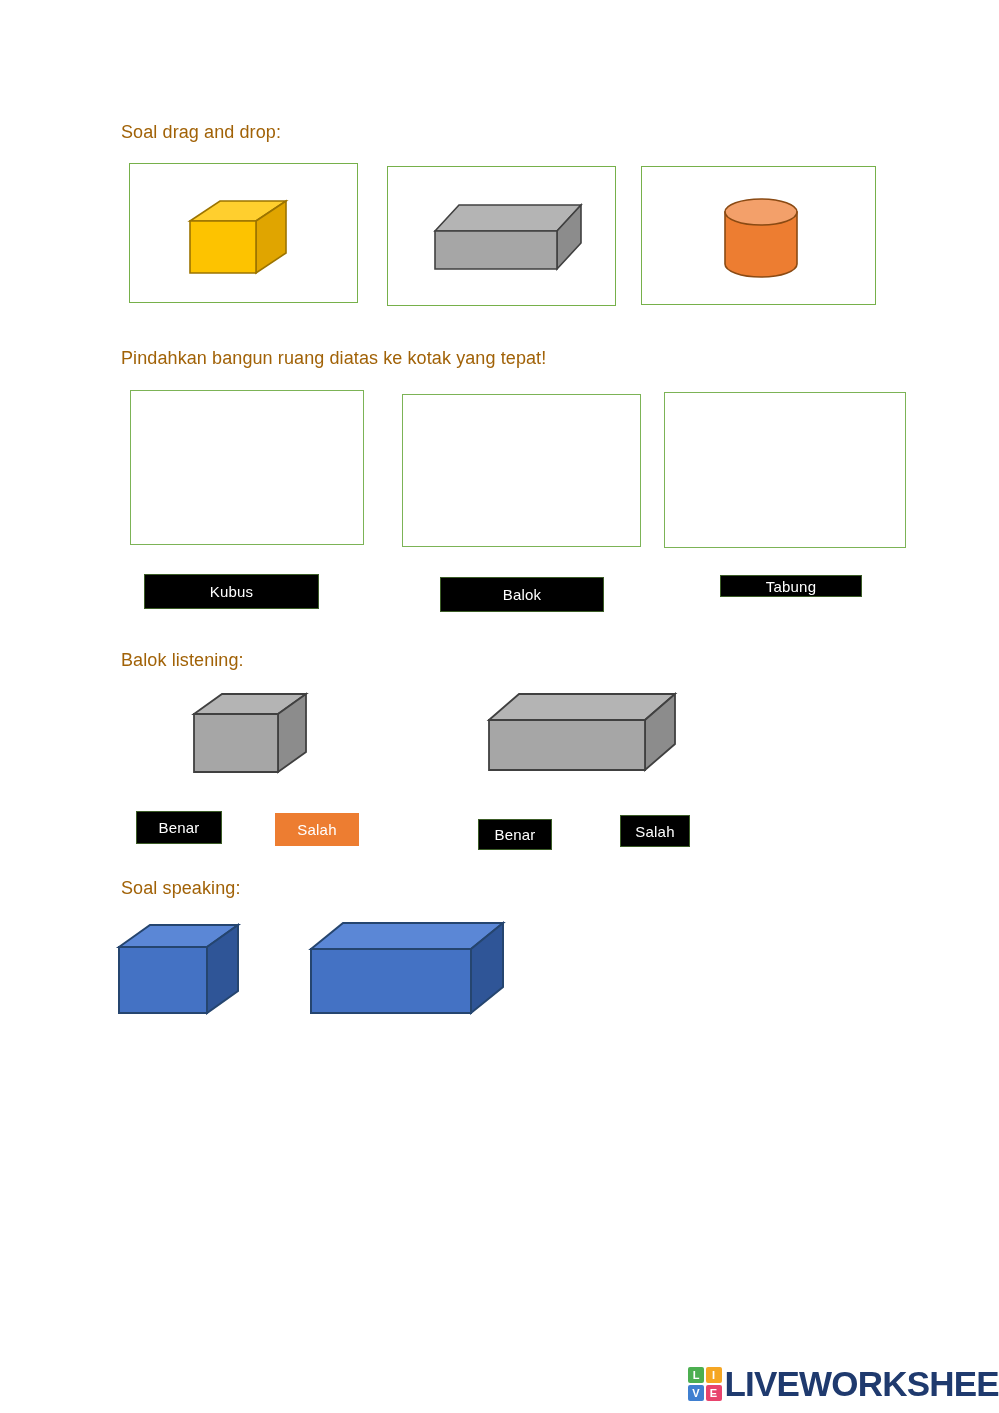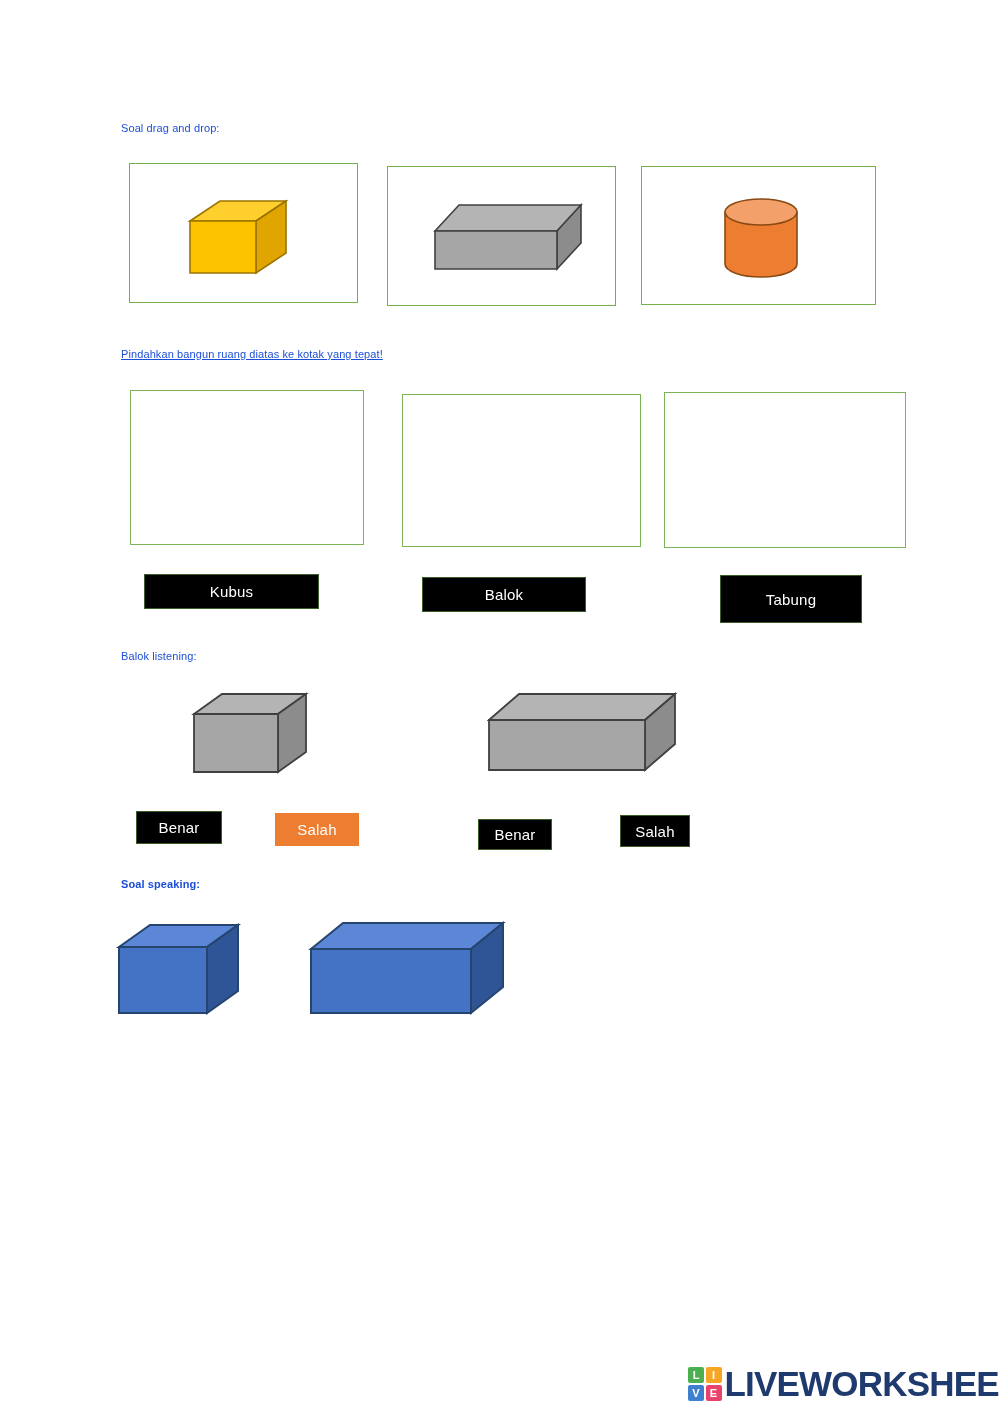--- a/index.html
+++ b/index.html
@@ -12,22 +12,22 @@
     background: #ffffff;
     font-family: "Liberation Sans", sans-serif;
     position: relative;
     overflow: hidden;
     color: #1a1a1a;
   }
   .page { position: absolute; inset: 0; }
 
   .label-text {
     position: absolute;
-    font-size: 11px;
-    color: #1d4ed8;
+    font-size: 18px;
+    color: #a16207;
     white-space: nowrap;
     letter-spacing: 0.1px;
   }
 
   
   .shape-box {
     position: absolute;
     background: #ffffff;
     border: 1.5px solid #76b04a;
     box-sizing: border-box;
@@ -125,29 +125,29 @@
 
   <div class="shape-box" style="left:641px; top:166px; width:235px; height:139px;">
     <div class="solid" style="left:76px; top:32px;">
       <svg width="86" height="82" viewBox="0 0 86 82">
         <path d="M7,13 L7,65 A36,13 0 0 0 79,65 L79,13 Z" fill="#ed7d31" stroke="#8a4a13" stroke-width="1.6"></path>
         <ellipse cx="43" cy="13" rx="36" ry="13" fill="#f3a06a" stroke="#8a4a13" stroke-width="1.6"></ellipse>
       </svg>
     </div>
   </div>
 
-  <div class="label-text" style="left:121px; top:348px;text-decoration:underline;">Pindahkan bangun ruang diatas ke kotak yang tepat!</div>
+  <div class="label-text" style="left:121px; top:348px;">Pindahkan bangun ruang diatas ke kotak yang tepat!</div>
 
   <div class="drop-zone" style="left:130px; top:390px; width:234px; height:155px;"></div>
   <div class="drop-zone" style="left:402px; top:394px; width:239px; height:153px;"></div>
   <div class="drop-zone" style="left:664px; top:392px; width:242px; height:156px;"></div>
 
   <div class="chip" style="left:144px; top:574px; width:175px; height:35px;">Kubus</div>
-  <div class="chip" style="left:422px; top:577px; width:164px; height:35px;">Balok</div>
-  <div class="chip" style="left:720px; top:575px; width:142px; height:48px;">Tabung</div>
+  <div class="chip" style="left:440px; top:577px; width:164px; height:35px;">Balok</div>
+  <div class="chip" style="left:720px; top:575px; width:142px; height:22px;">Tabung</div>
 
   <div class="label-text" style="left:121px; top:650px;">Balok listening:</div>
 
   <div class="solid" style="left:188px; top:688px;">
     <svg width="125" height="95" viewBox="0 0 125 95">
       <polygon points="6,26 34,6 118,6 90,26" fill="#b4b4b4" stroke="#404040" stroke-width="1.8"></polygon>
       <polygon points="90,26 118,6 118,64 90,84" fill="#8c8c8c" stroke="#404040" stroke-width="1.8"></polygon>
       <polygon points="6,26 90,26 90,84 6,84" fill="#a6a6a6" stroke="#404040" stroke-width="1.8"></polygon>
     </svg>
   </div>
@@ -158,21 +158,21 @@
       <polygon points="162,32 192,6 192,56 162,82" fill="#8c8c8c" stroke="#404040" stroke-width="1.8"></polygon>
       <polygon points="6,32 162,32 162,82 6,82" fill="#a6a6a6" stroke="#404040" stroke-width="1.8"></polygon>
     </svg>
   </div>
 
   <div class="chip" style="left:136px; top:811px; width:86px; height:33px;">Benar</div>
   <div class="chip orange" style="left:275px; top:813px; width:84px; height:33px;">Salah</div>
   <div class="chip thin-border" style="left:478px; top:819px; width:74px; height:31px;">Benar</div>
   <div class="chip thin-border" style="left:620px; top:815px; width:70px; height:32px;">Salah</div>
 
-  <div class="label-text" style="left:121px; top:878px;font-weight:bold;">Soal speaking:</div>
+  <div class="label-text" style="left:121px; top:878px;">Soal speaking:</div>
 
   <div class="solid" style="left:112px; top:915px;">
     <svg width="135" height="115" viewBox="0 0 135 115">
       <polygon points="7,32 38,10 126,10 95,32" fill="#5b87d6" stroke="#25456f" stroke-width="2"></polygon>
       <polygon points="95,32 126,10 126,76 95,98" fill="#2f5597" stroke="#25456f" stroke-width="2"></polygon>
       <polygon points="7,32 95,32 95,98 7,98" fill="#4472c4" stroke="#25456f" stroke-width="2"></polygon>
     </svg>
   </div>
 
   <div class="solid" style="left:303px; top:913px;">

